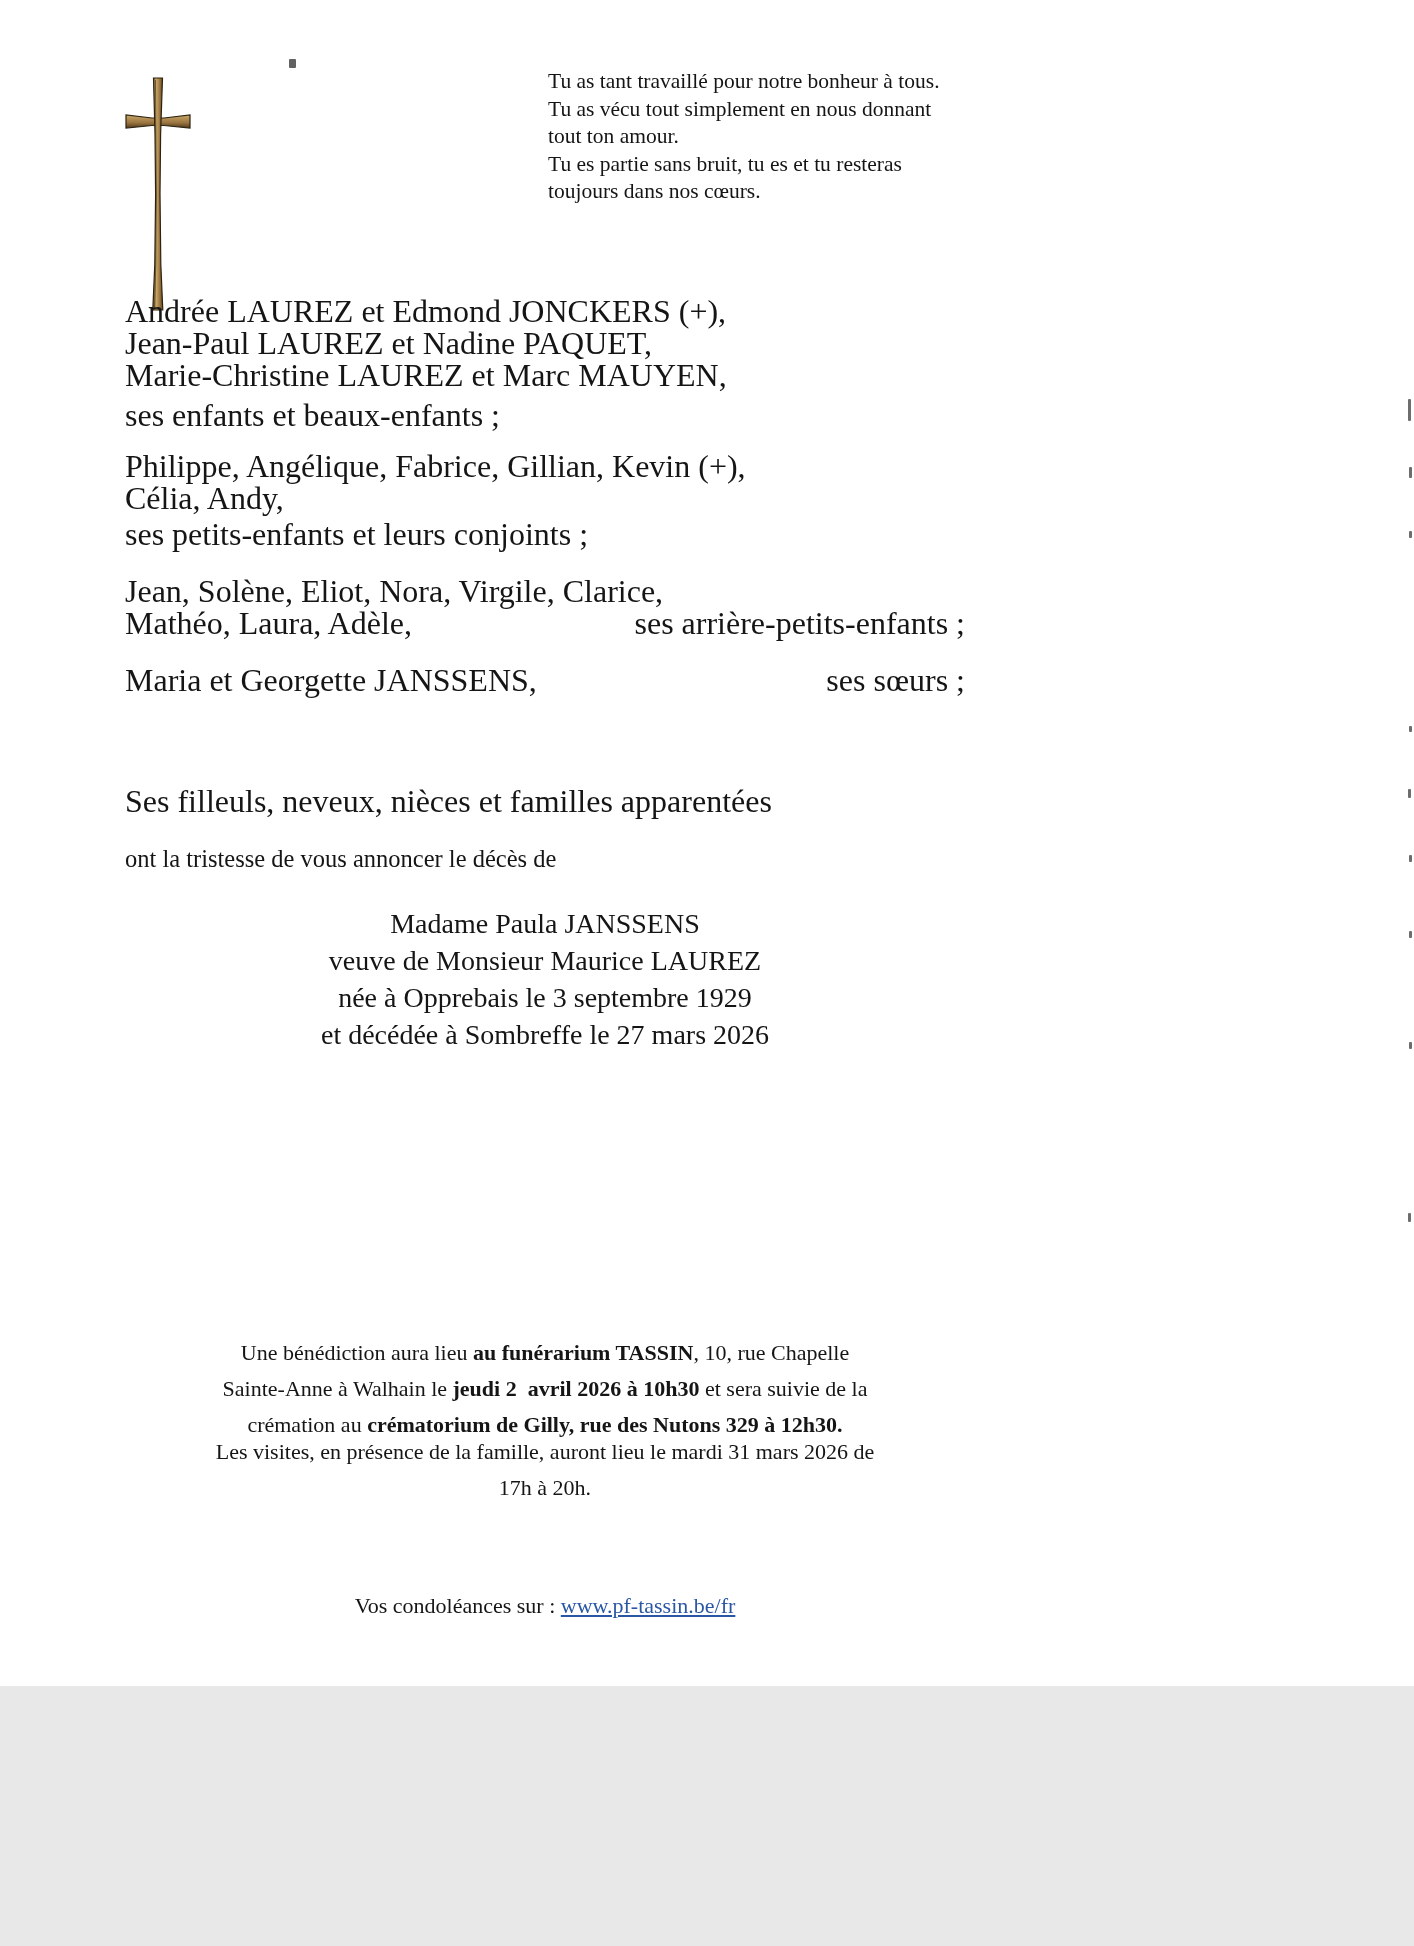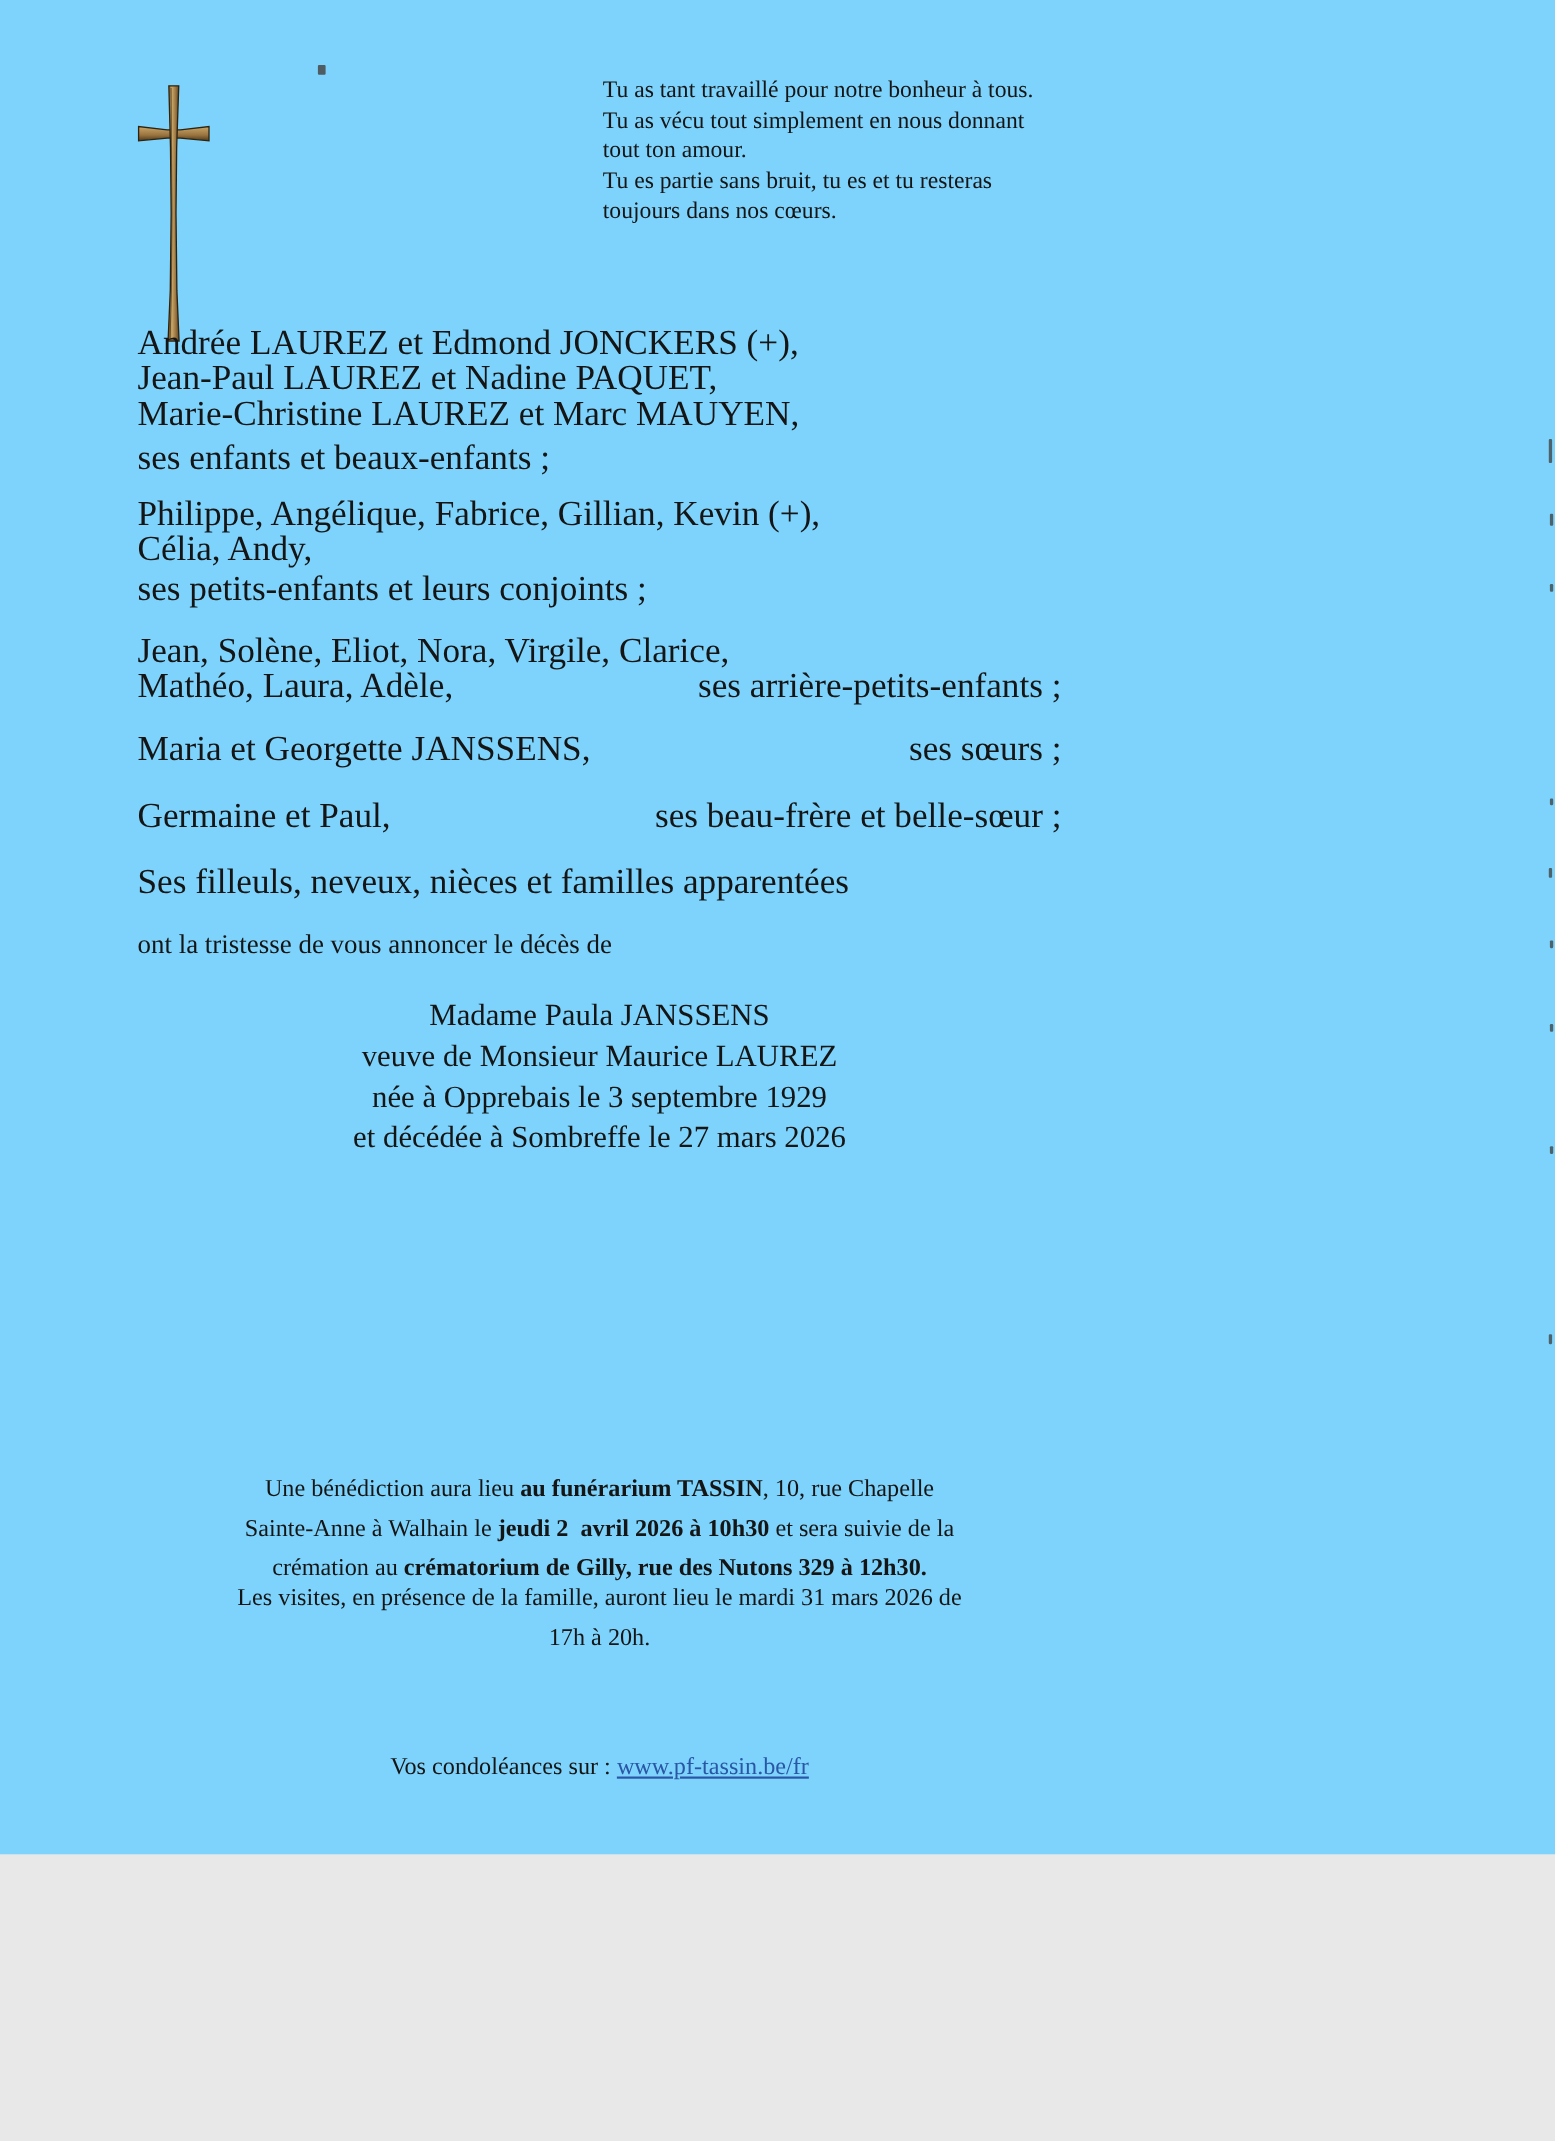--- a/index.html
+++ b/index.html
@@ -1,19 +1,19 @@
 <!DOCTYPE html>
 <html lang="fr"><head>
 <meta charset="utf-8">
 <style>
   html,body{margin:0;padding:0;background:#e8e8e8;}
   .page{
     position:relative;
     width:1414px;height:1686px;
-    background:#7dd3fc;
+    background:#ffffff;
     margin:0 auto;
     overflow:hidden;
     font-family:"Liberation Serif", serif;
     color:#151515;
   }
   .abs{position:absolute;}
   
   .poem{left:548px;top:68px;font-size:21.5px;line-height:27.5px;}
   
   .fam{left:125px;width:840px;font-size:32px;line-height:32px;}
@@ -90,26 +90,20 @@
     </div>
   </div>
 
   <div class="abs fam" style="top:664px;">
     <div class="row">
       <span>Maria et Georgette JANSSENS,</span>
       <span>ses sœurs ;</span>
     </div>
   </div>
 
-  <div class="abs fam" style="top:725px;">
-    <div class="row">
-      <span>Germaine et Paul,</span>
-      <span>ses beau-frère et belle-sœur ;</span>
-    </div>
-  </div>
 
   <div class="abs fam" style="top:785px;">
     <div>Ses filleuls, neveux, nièces et familles apparentées</div>
   </div>
 
   <div class="abs announce">ont la tristesse de vous annoncer le décès de</div>
 
   <div class="abs headline">
     <div>Madame Paula JANSSENS</div>
     <div>veuve de Monsieur Maurice LAUREZ</div>

